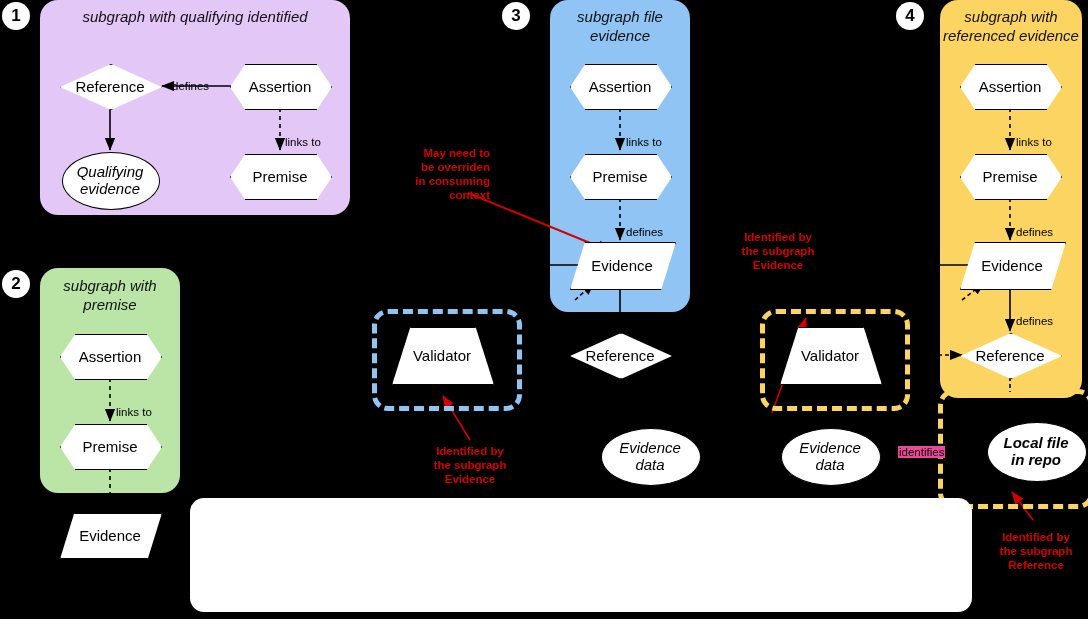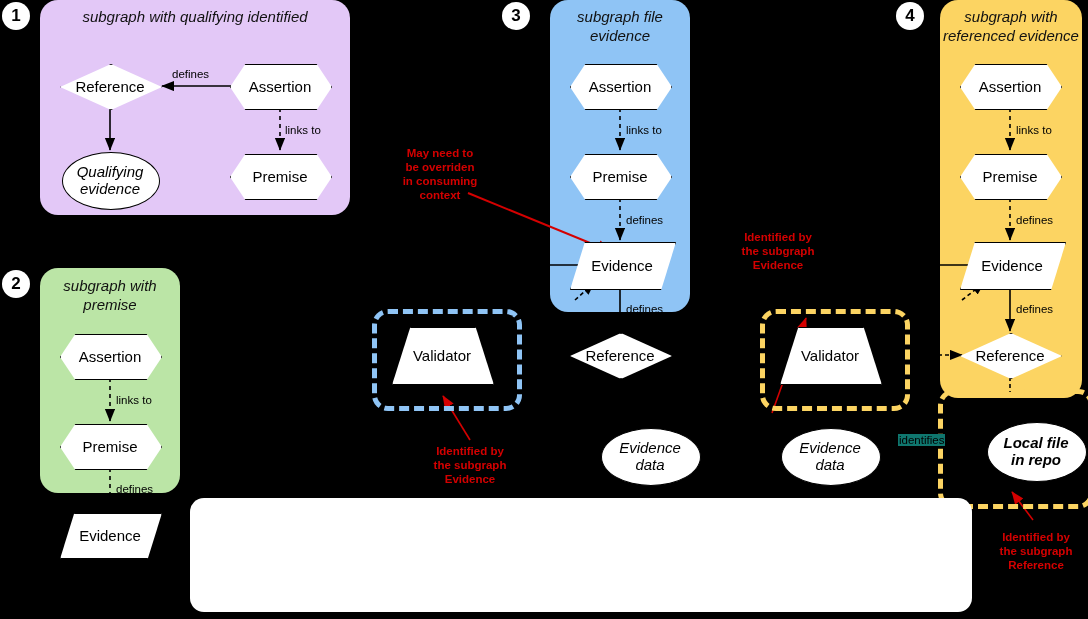--- a/index.html
+++ b/index.html
@@ -19,22 +19,22 @@
   .para{background:#fff;border:1.6px solid #000;
       clip-path:polygon(14% 0,100% 0,86% 100%,0 100%);}
   .trap{background:#fff;border:1.6px solid #000;
       clip-path:polygon(18% 0,82% 0,100% 100%,0 100%);}
   .ellipse{background:#fff;border:1.6px solid #000;border-radius:50%;font-style:italic;}
   .shp{position:absolute;z-index:20;}
   .shp > .lbl{position:absolute;left:0;top:0;width:100%;height:100%;
       display:flex;align-items:center;justify-content:center;text-align:center;
       font-size:15px;line-height:17px;}
   .ital .lbl{font-style:italic;text-align:right;}
-  .elabel{position:absolute;font-size:11.5px;color:#000;z-index:25;white-space:nowrap;}
-  .elabel.boxed{background:#0f766e;padding:0 1px;}
+  .elabel{position:absolute;font-size:11.5px;color:#000;z-index:25;white-space:nowrap;margin-top:12px;}
+  .elabel.boxed{background:#ec4899;padding:0 1px;}
   .note{position:absolute;color:#d40000;font-weight:bold;font-size:11.5px;
       line-height:14px;text-align:center;z-index:35;}
   .dashbox{position:absolute;border-radius:16px;z-index:5;}
   
   .key{position:absolute;background:#fff;border-radius:14px;z-index:45;}
   .key-title{position:absolute;font-size:18px;left:18px;top:7px;}
   .key-yellow{position:absolute;background:#fcd462;border-radius:10px;
       display:flex;align-items:center;justify-content:center;text-align:center;
       font-size:13.5px;line-height:17px;}
   .key-dashed{position:absolute;border:4px dashed #fcd462;border-radius:10px;
@@ -161,21 +161,21 @@
     <div class="lbl">Validator</div>
   </div>
   <div class="shp ital" style="left:601px;top:428px;width:98px;height:56px;">
     <div class="ellipse" style="width:100%;height:100%;"></div>
     <div class="lbl" style="flex-direction:column;">
       <span>Evidence</span>
       <span>data</span>
     </div>
   </div>
 
-  <div class="note" style="left:390px;top:146px;width:100px;">
+  <div class="note" style="left:390px;top:146px;width:100px;text-align:right;">
     <div>May need to</div>
     <div>be overriden</div>
     <div>in consuming</div>
     <div>context</div>
   </div>
   <div class="note" style="left:418px;top:444px;width:104px;">
     <div>Identified by</div>
     <div>the subgraph</div>
     <div>Evidence</div>
   </div>

